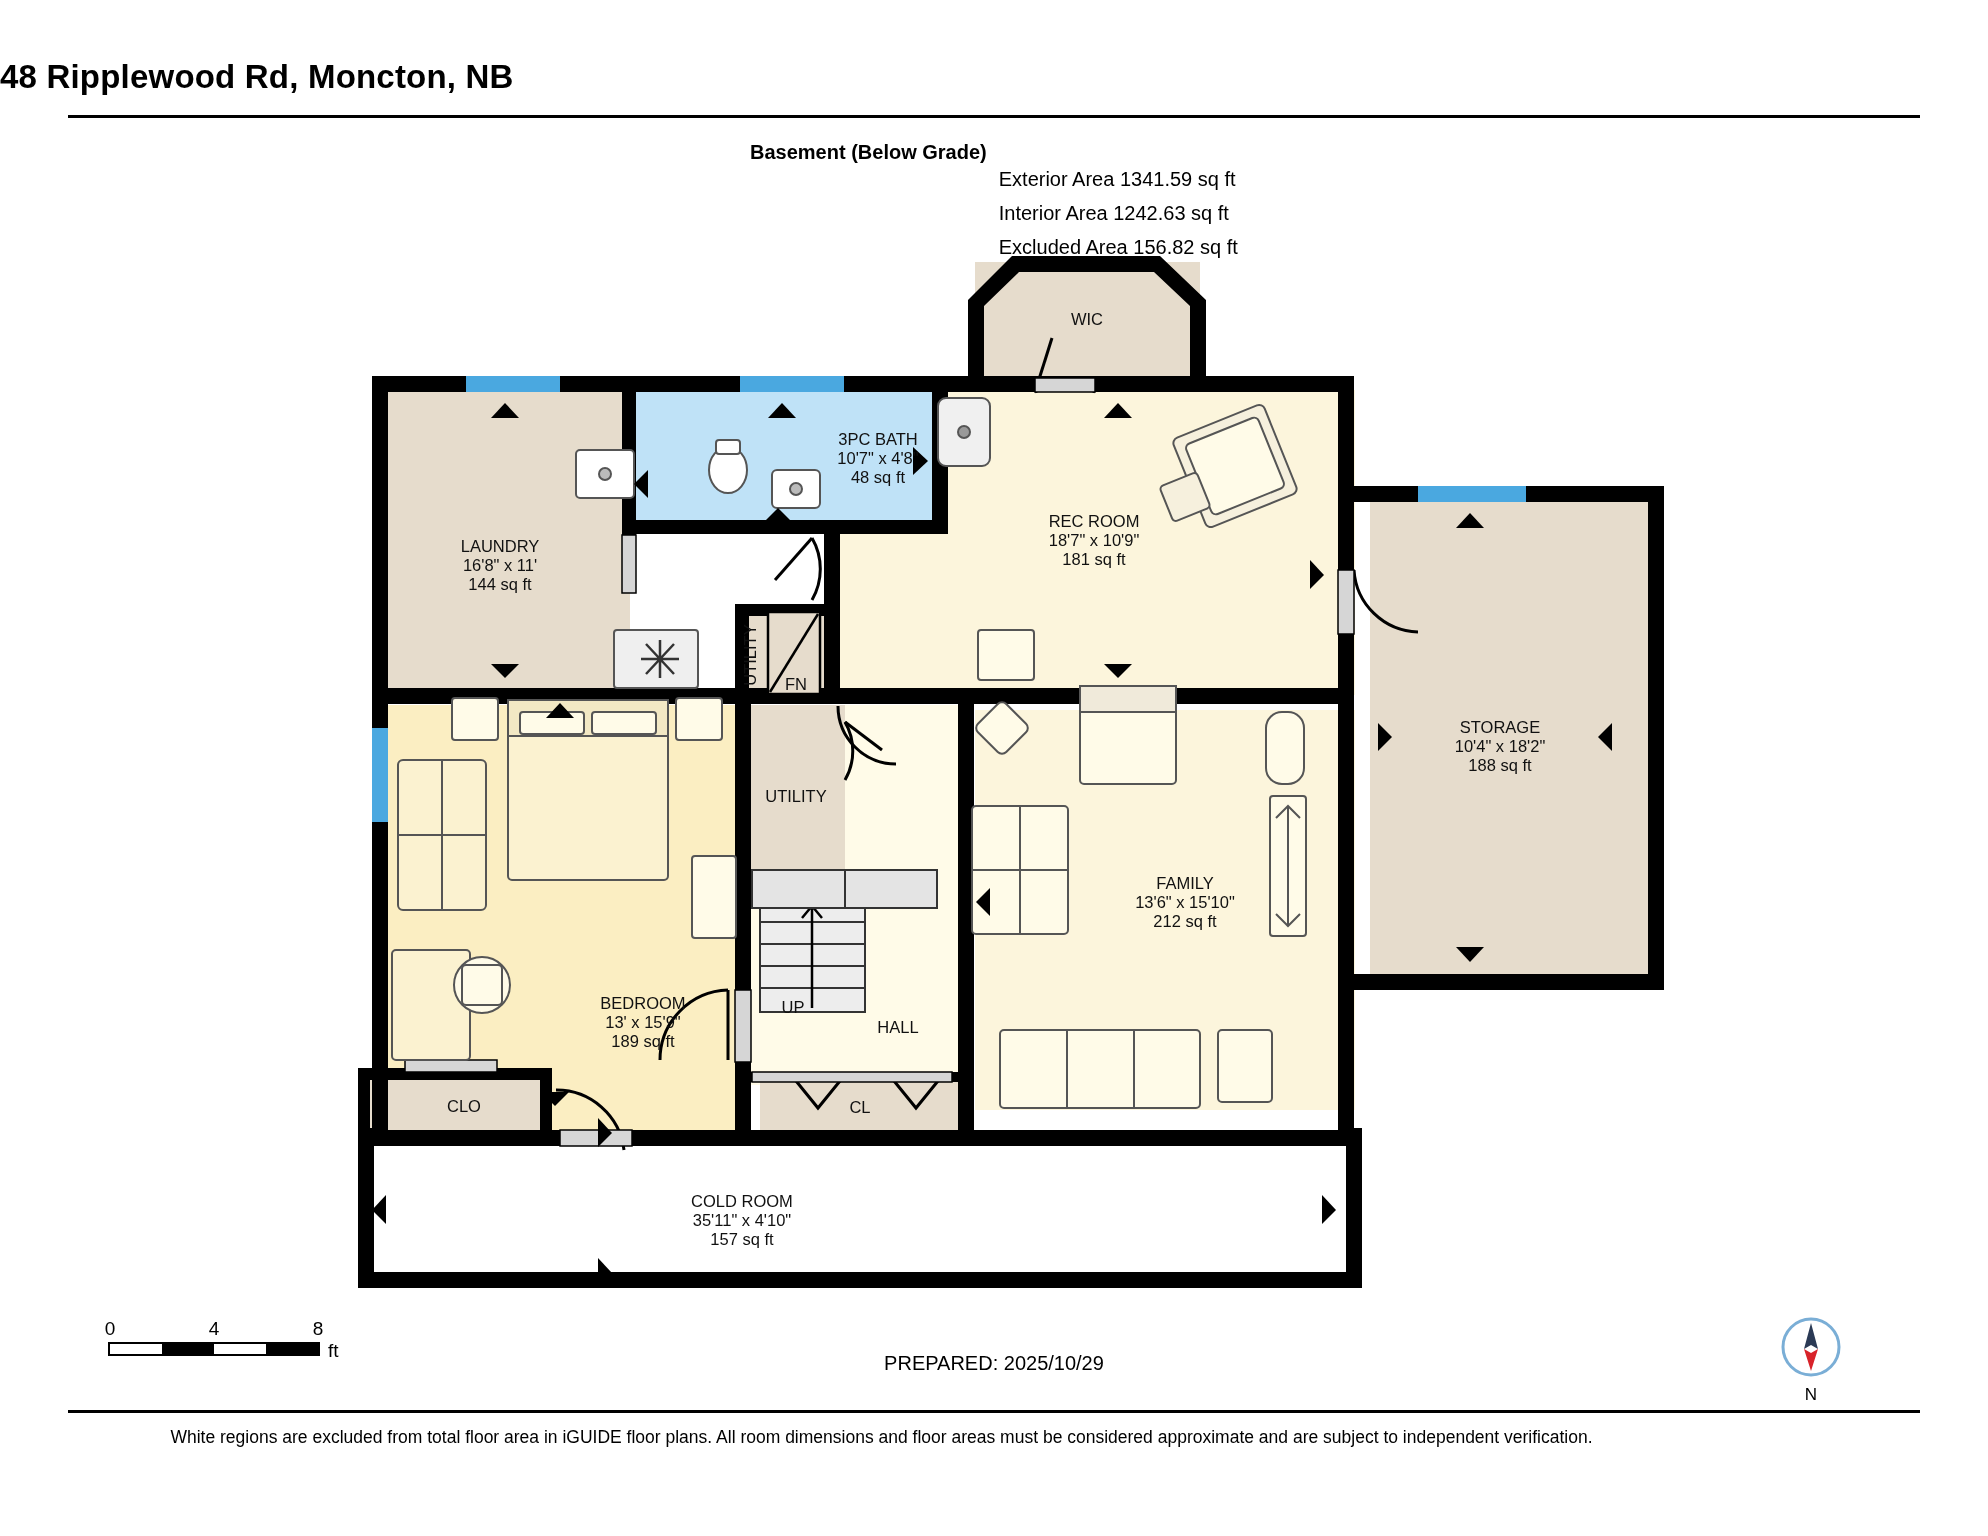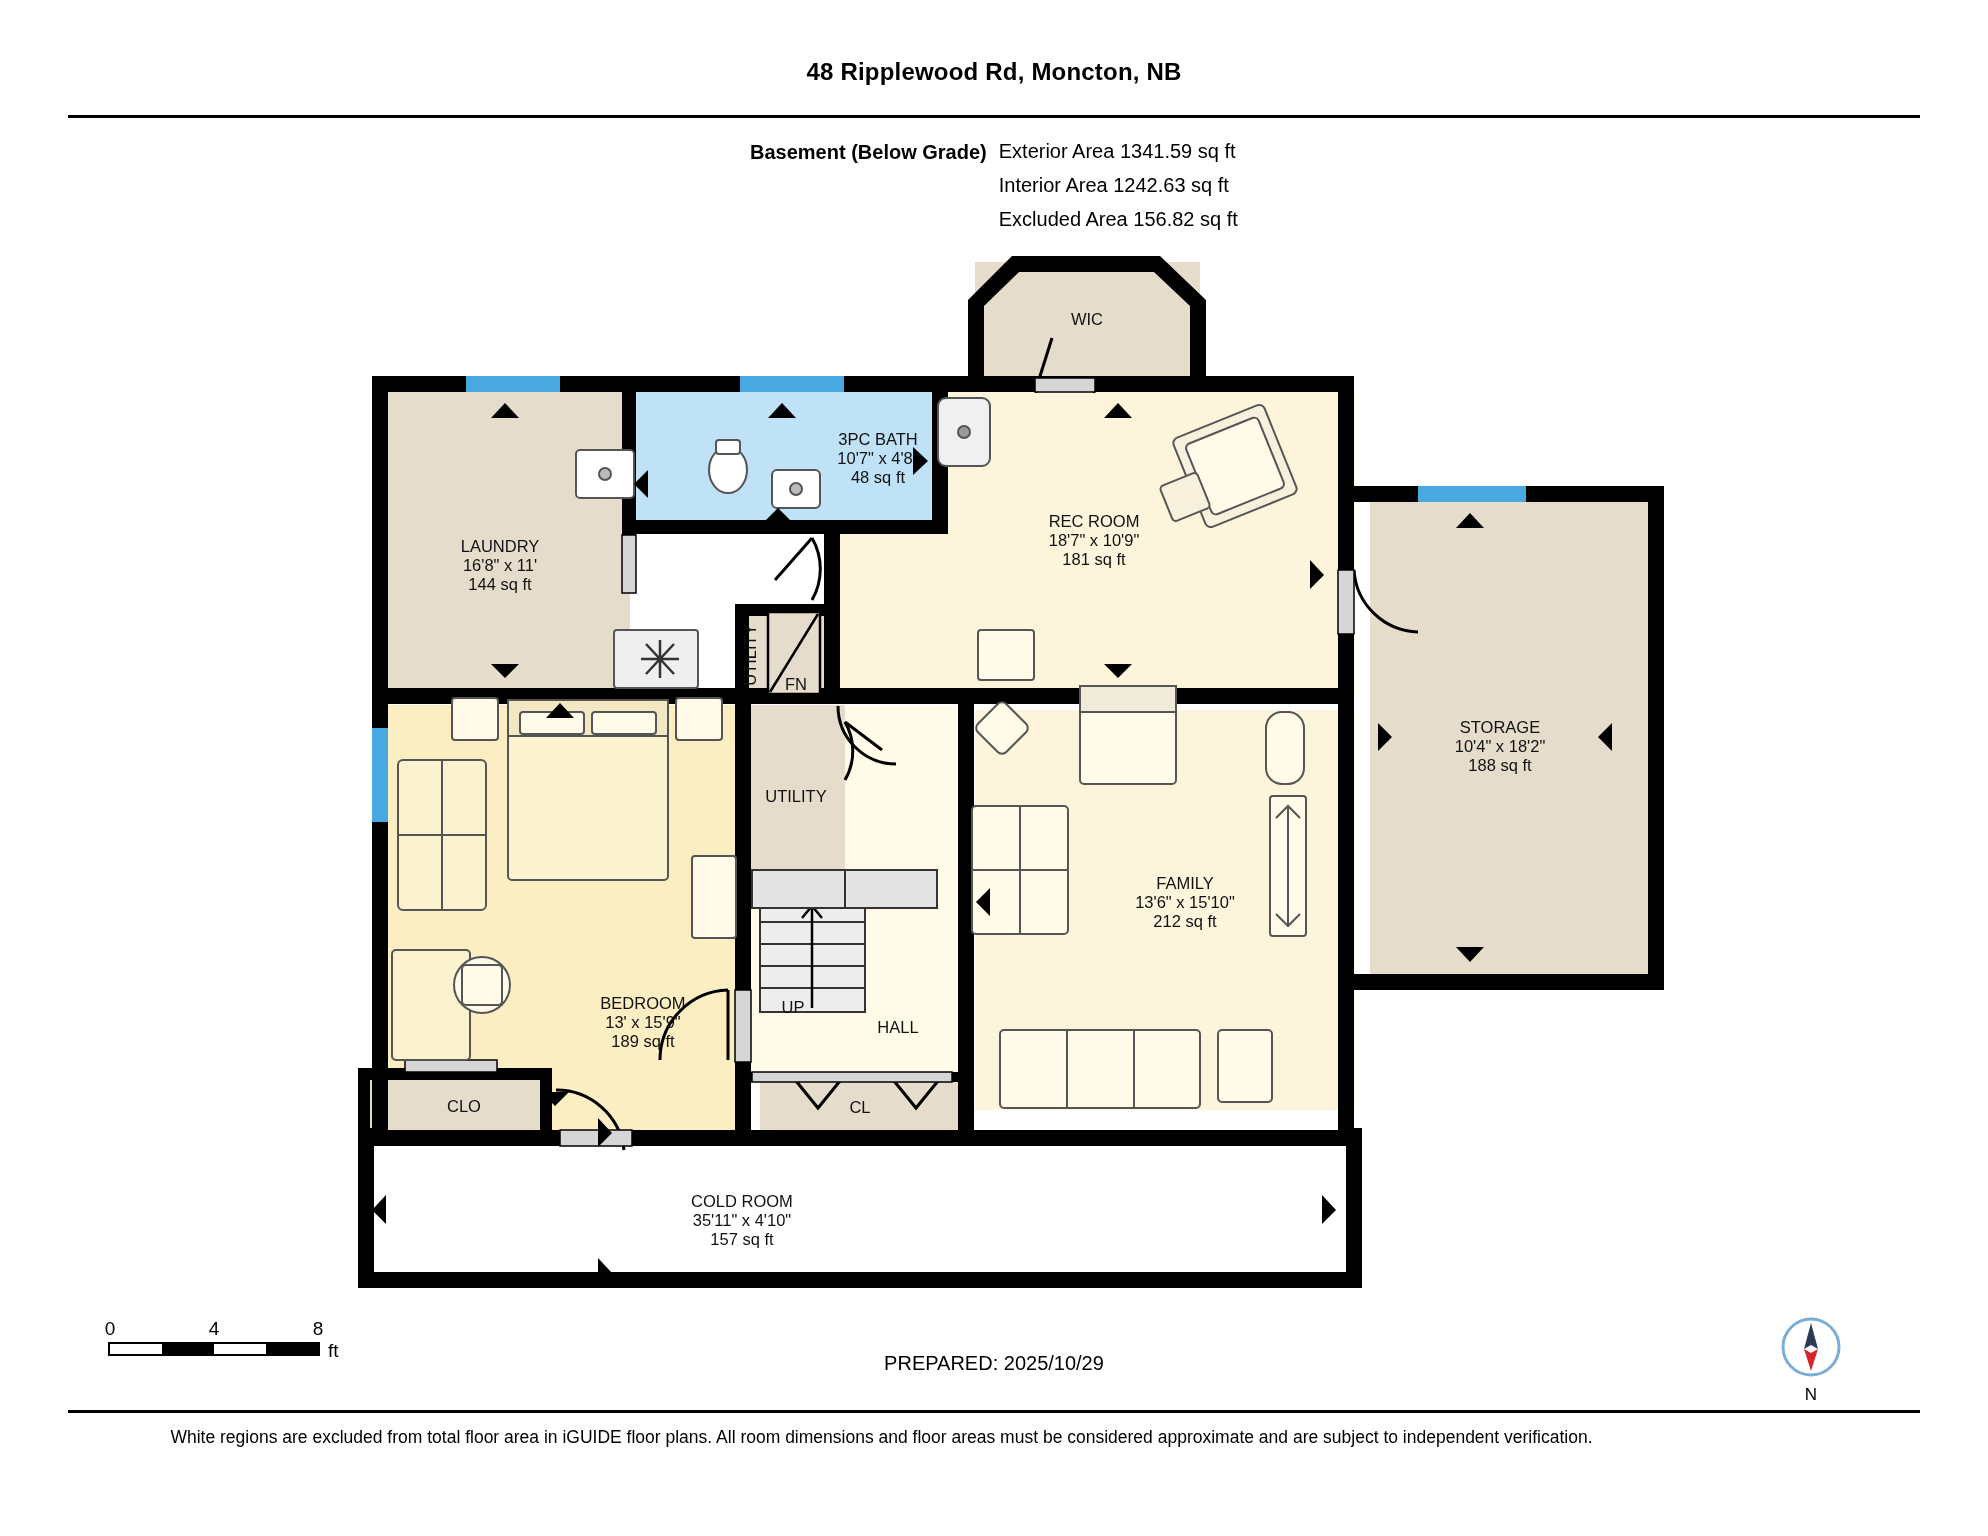--- a/index.html
+++ b/index.html
@@ -19,22 +19,22 @@
     position: absolute;
     inset: 0;
   }
 
   
   #page-title {
     position: absolute;
     top: 58px;
     left: 0;
     width: 1988px;
-    text-align: center;
-    font-size: 24px;
+    text-align: left;
+    font-size: 33px;
     font-weight: bold;
     letter-spacing: 0.2px;
   }
   #title-rule {
     position: absolute;
     top: 115px;
     left: 68px;
     width: 1852px;
     height: 3px;
     background: #000;
@@ -51,20 +51,21 @@
   #summary .floor-name {
     font-weight: bold;
     white-space: nowrap;
     padding-top: 1px;
   }
   #summary .areas {
     display: flex;
     flex-direction: column;
     gap: 11px;
     white-space: nowrap;
+    margin-top: 28px;
   }
 
   
   #scalebar {
     position: absolute;
     left: 108px;
     top: 1318px;
     width: 220px;
   }
   #scalebar .ticks {

